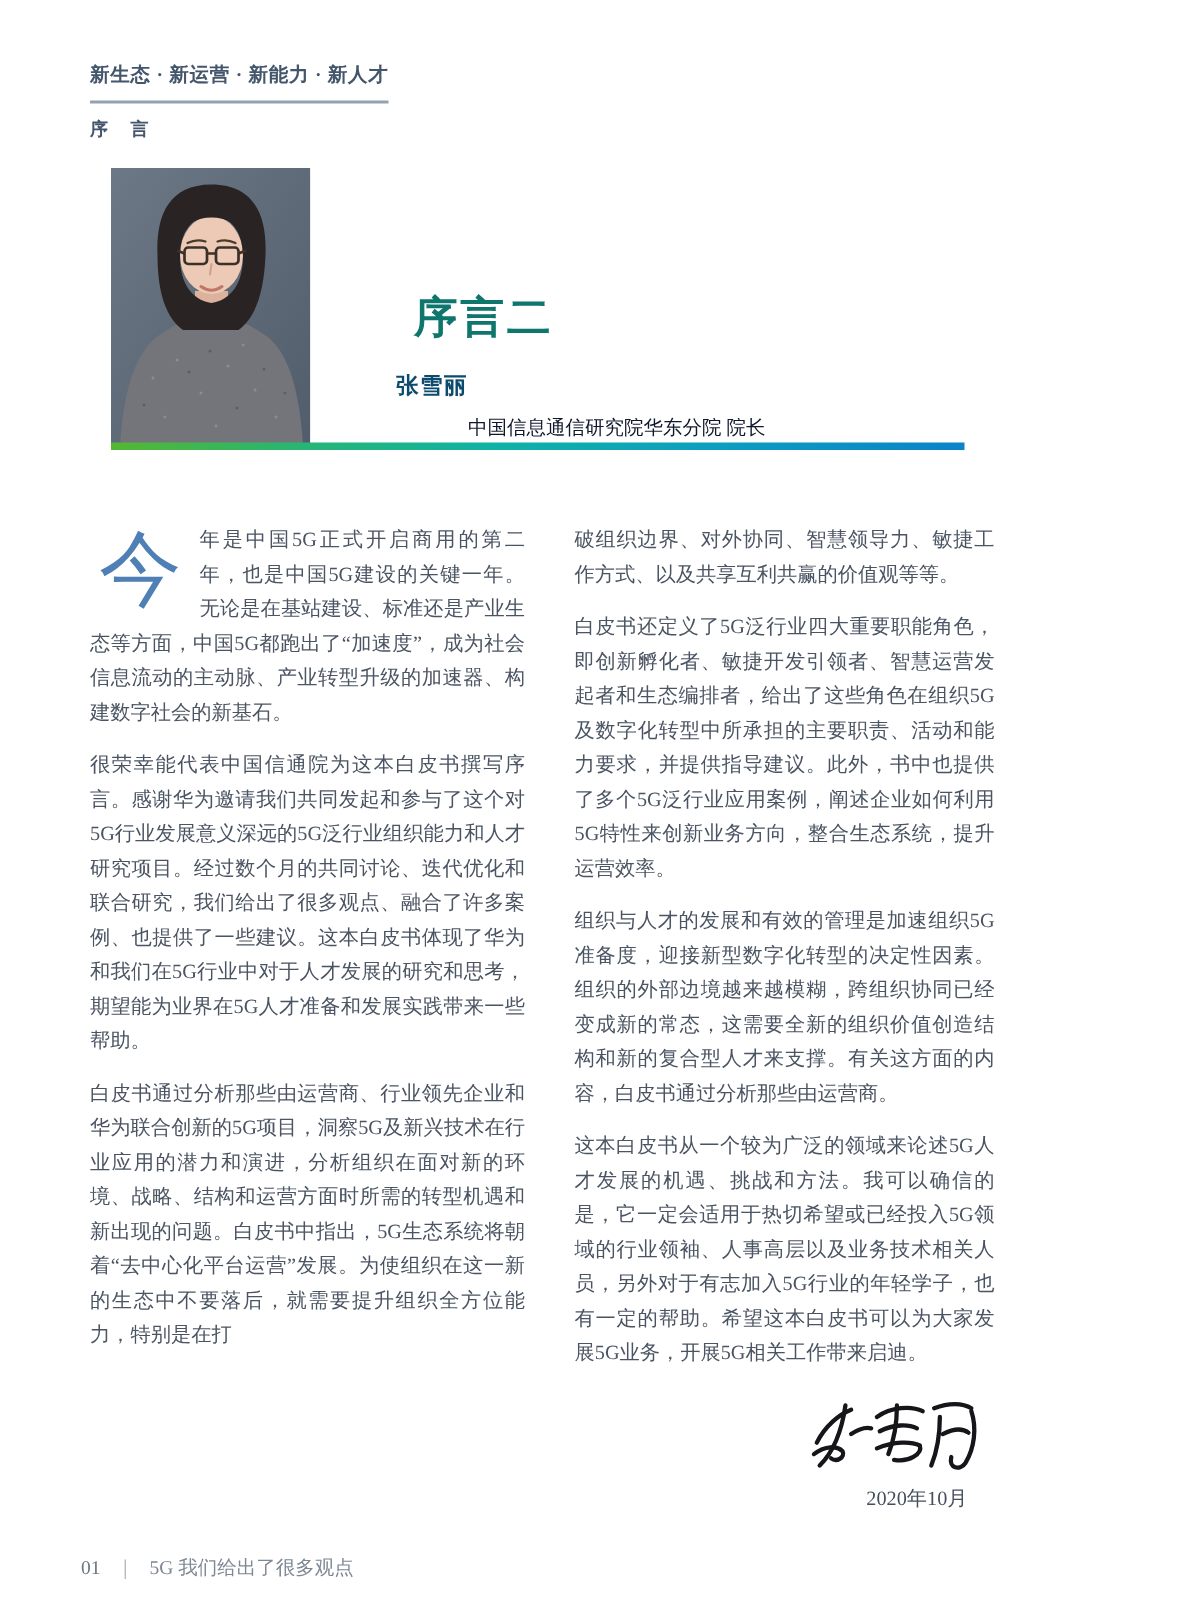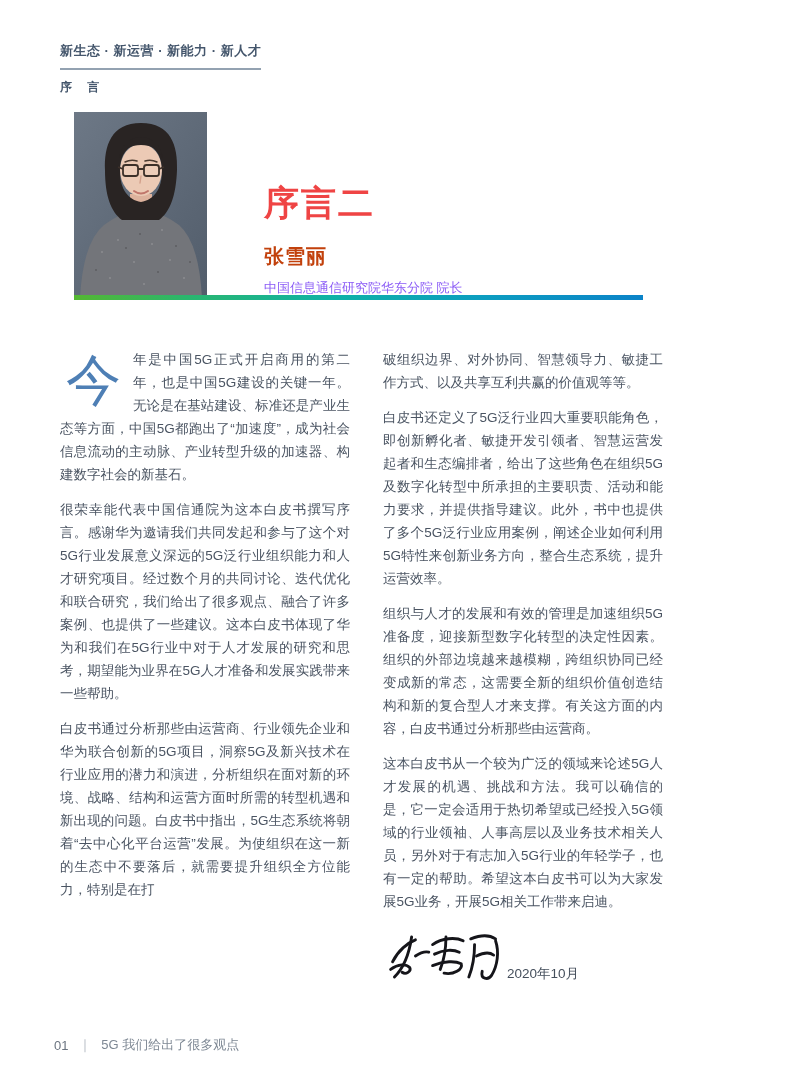--- a/index.html
+++ b/index.html
@@ -3,21 +3,21 @@
 <meta charset="utf-8">
 <style>
   * { box-sizing: border-box; }
   html, body { margin: 0; padding: 0; background: #ffffff; }
   .page {
     position: relative;
     width: 793px;
     height: 1077px;
     background: #ffffff;
     overflow: hidden;
-    font-family: Liberation Sans, sans-serif;
+    font-family: Liberation Serif, serif;
   }
 
   
   .header { position: absolute; left: 60px; top: 41px; }
   .eyebrow {
     display: inline-block;
     font-size: 13px;
     font-weight: bold;
     color: #44566c;
     letter-spacing: 0.5px;
@@ -31,23 +31,23 @@
     letter-spacing: 6px;
     font-weight: bold;
   }
 
   
   .photo {
     position: absolute; left: 74px; top: 112px;
     width: 133px; height: 186px; overflow: hidden;
   }
   .intro { position: absolute; left: 264px; top: 180px; }
-  .intro-title { margin: 0; font-size: 35px; font-weight: bold; color: #ef4444; letter-spacing: 2px; }
-  .intro-name  { margin-top: 16px; font-size: 20px; font-weight: bold; color: #c2410c; letter-spacing: 1px; }
-  .intro-role  { margin-top: 9px; font-size: 13px; color: #8b5cf6; }
+  .intro-title { margin: 12px; font-size: 29px; font-weight: bold; color: #0f766e; letter-spacing: 2px; }
+  .intro-name  { margin-top: 16px; font-size: 15px; font-weight: bold; color: #0c4a6e; letter-spacing: 1px; }
+  .intro-role  { margin-top: 9px; font-size: 13px; color: #0f172a; margin-left: 48px; }
 
   .gradient-bar {
     position: absolute; left: 74px; top: 295px;
     width: 569px; height: 5px;
     background: linear-gradient(90deg, #55b732 0%, #2ab66e 20%, #0fb2a6 45%, #0c9dc0 72%, #0b83c8 100%);
   }
 
   
   .columns {
     position: absolute; left: 60px; top: 348px;
@@ -64,21 +64,21 @@
     font-size: 55px;
     line-height: 58px;
     font-weight: 200;
     color: #4e7fb5;
     margin: 3px 12px 0 6px;
   }
 
   
   .sig-block {
     margin-top: 16px;
-    display: flex; flex-direction: row; align-items: flex-end;
+    display: flex; flex-direction: column; align-items: flex-end;
     padding-right: 4px;
   }
   .sig-script { width: 124px; height: 56px; }
   .sig-date { margin-top: 2px; padding-right: 14px; font-size: 13.5px; color: #454f5c; }
 
   
   .footer {
     position: absolute; left: 54px; top: 1036px;
     font-size: 13px; color: #7e8894;
     display: flex; align-items: center;

